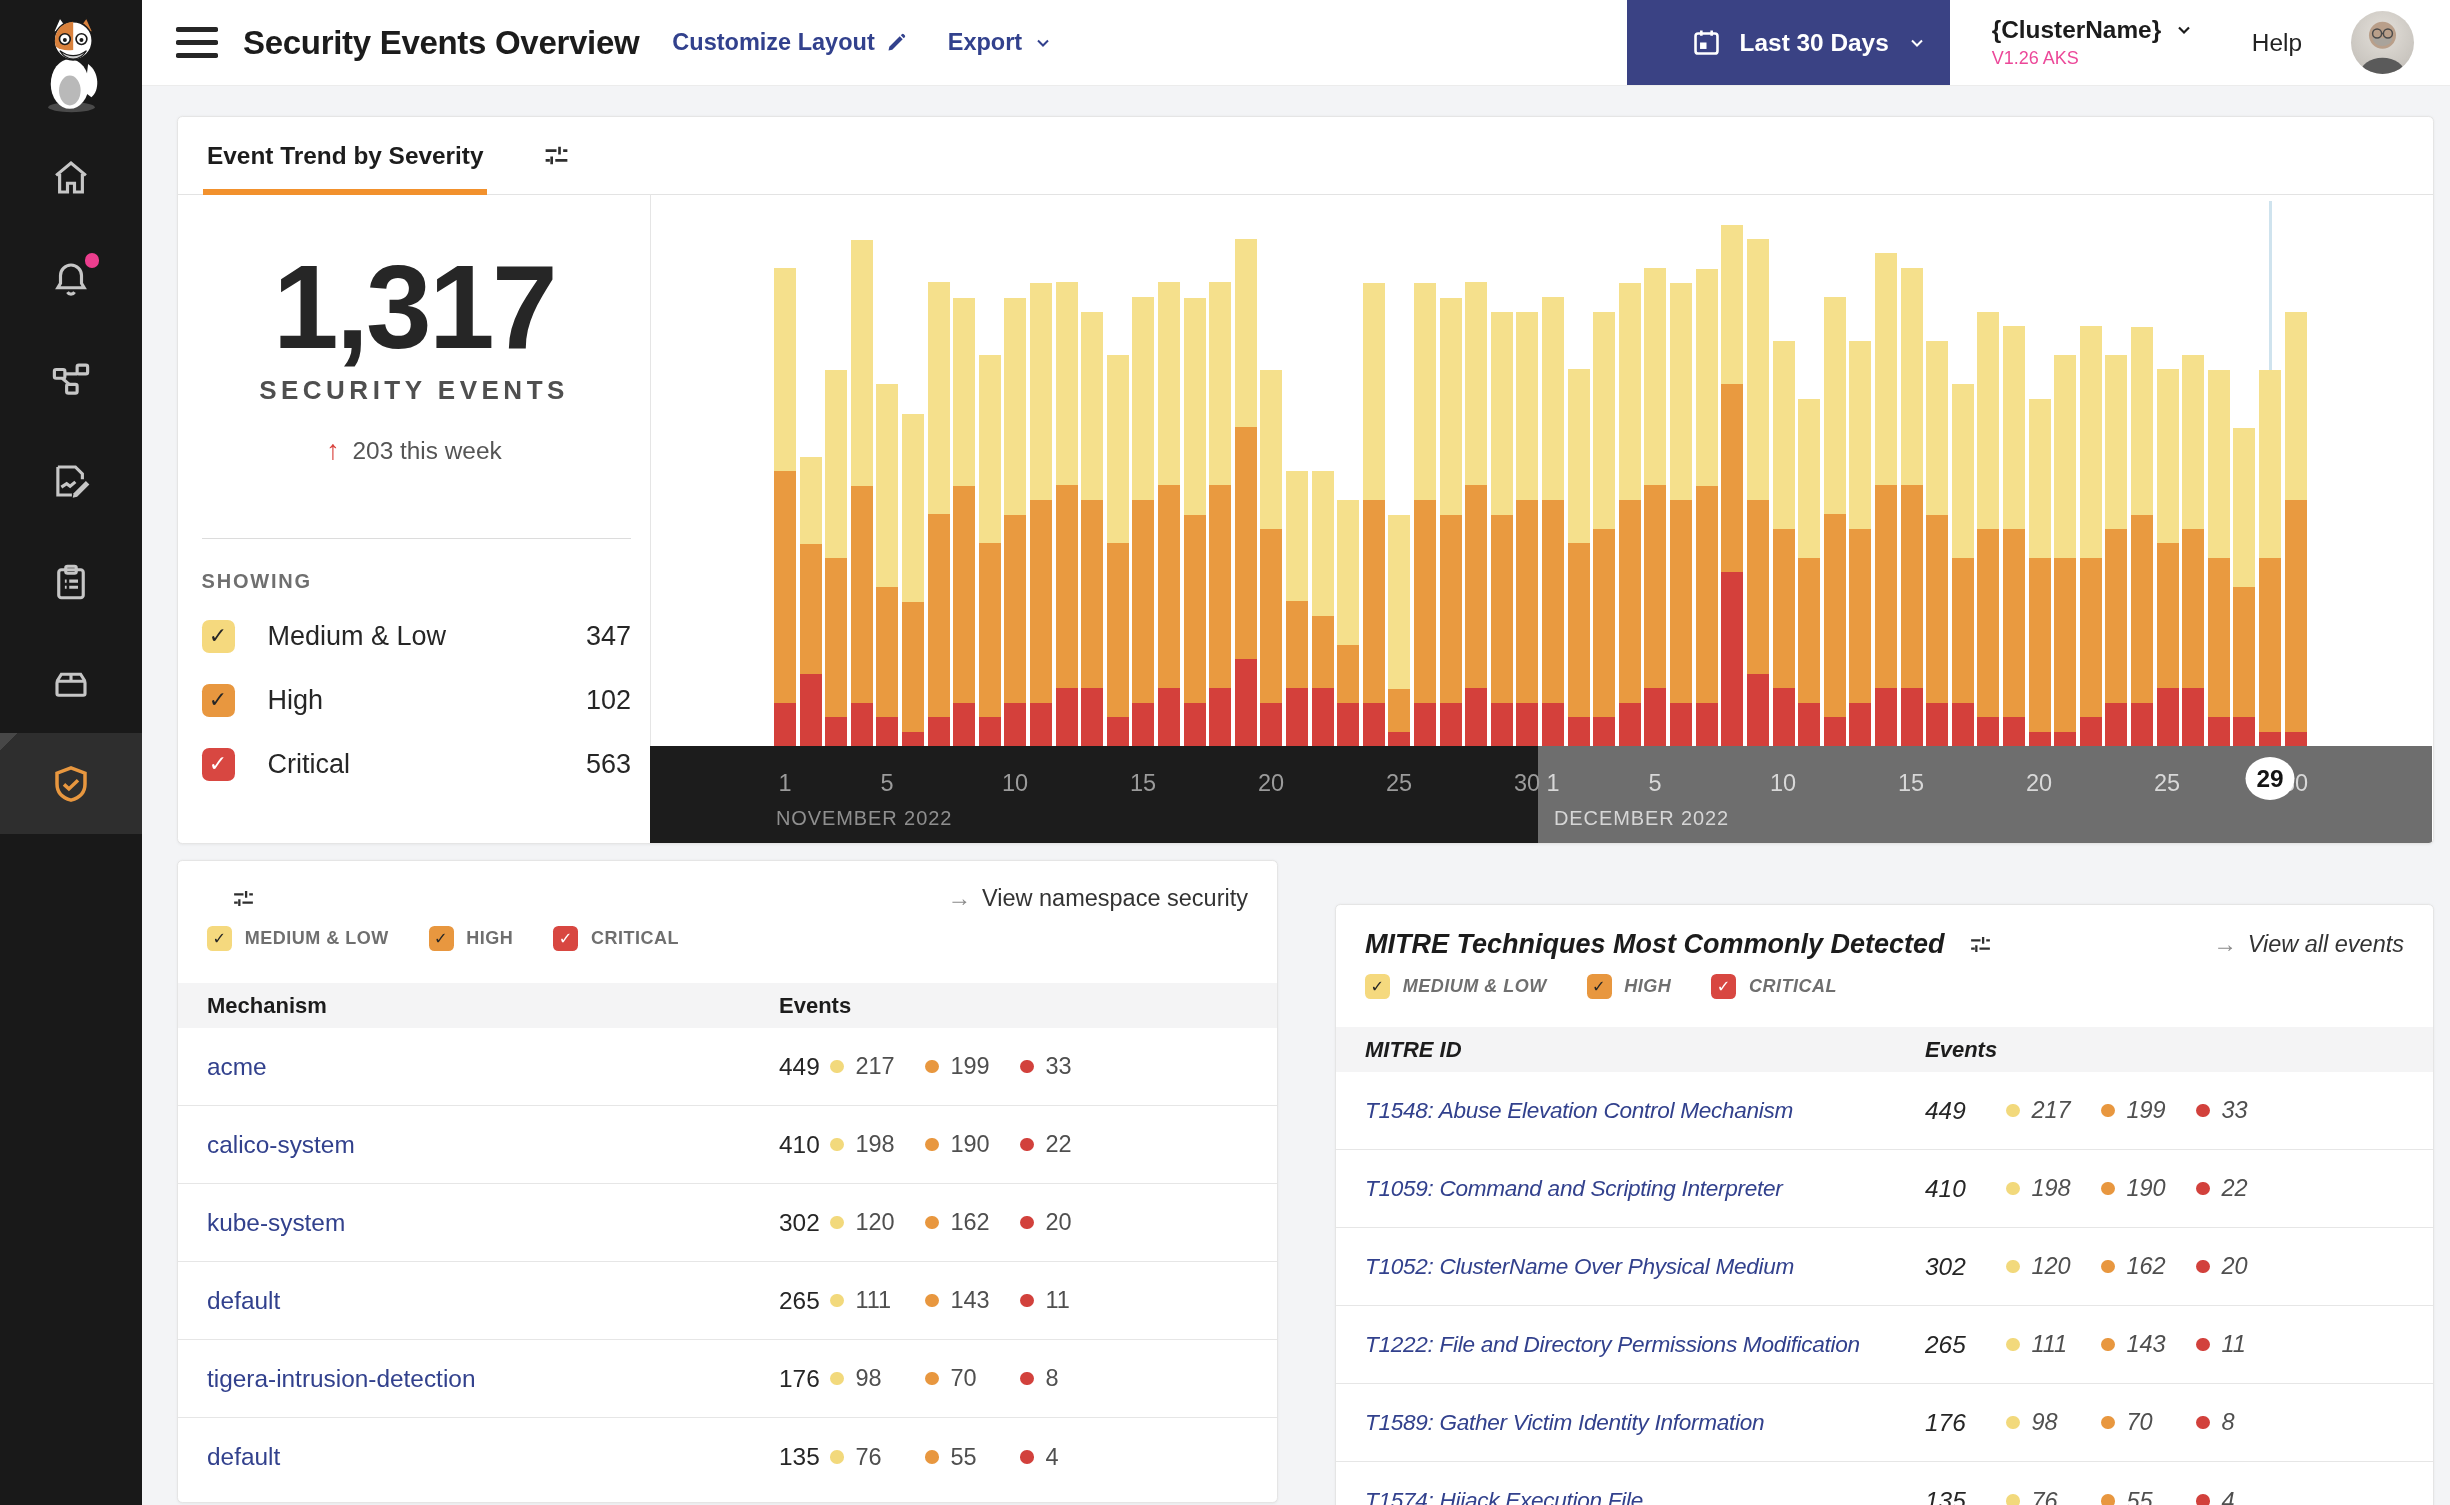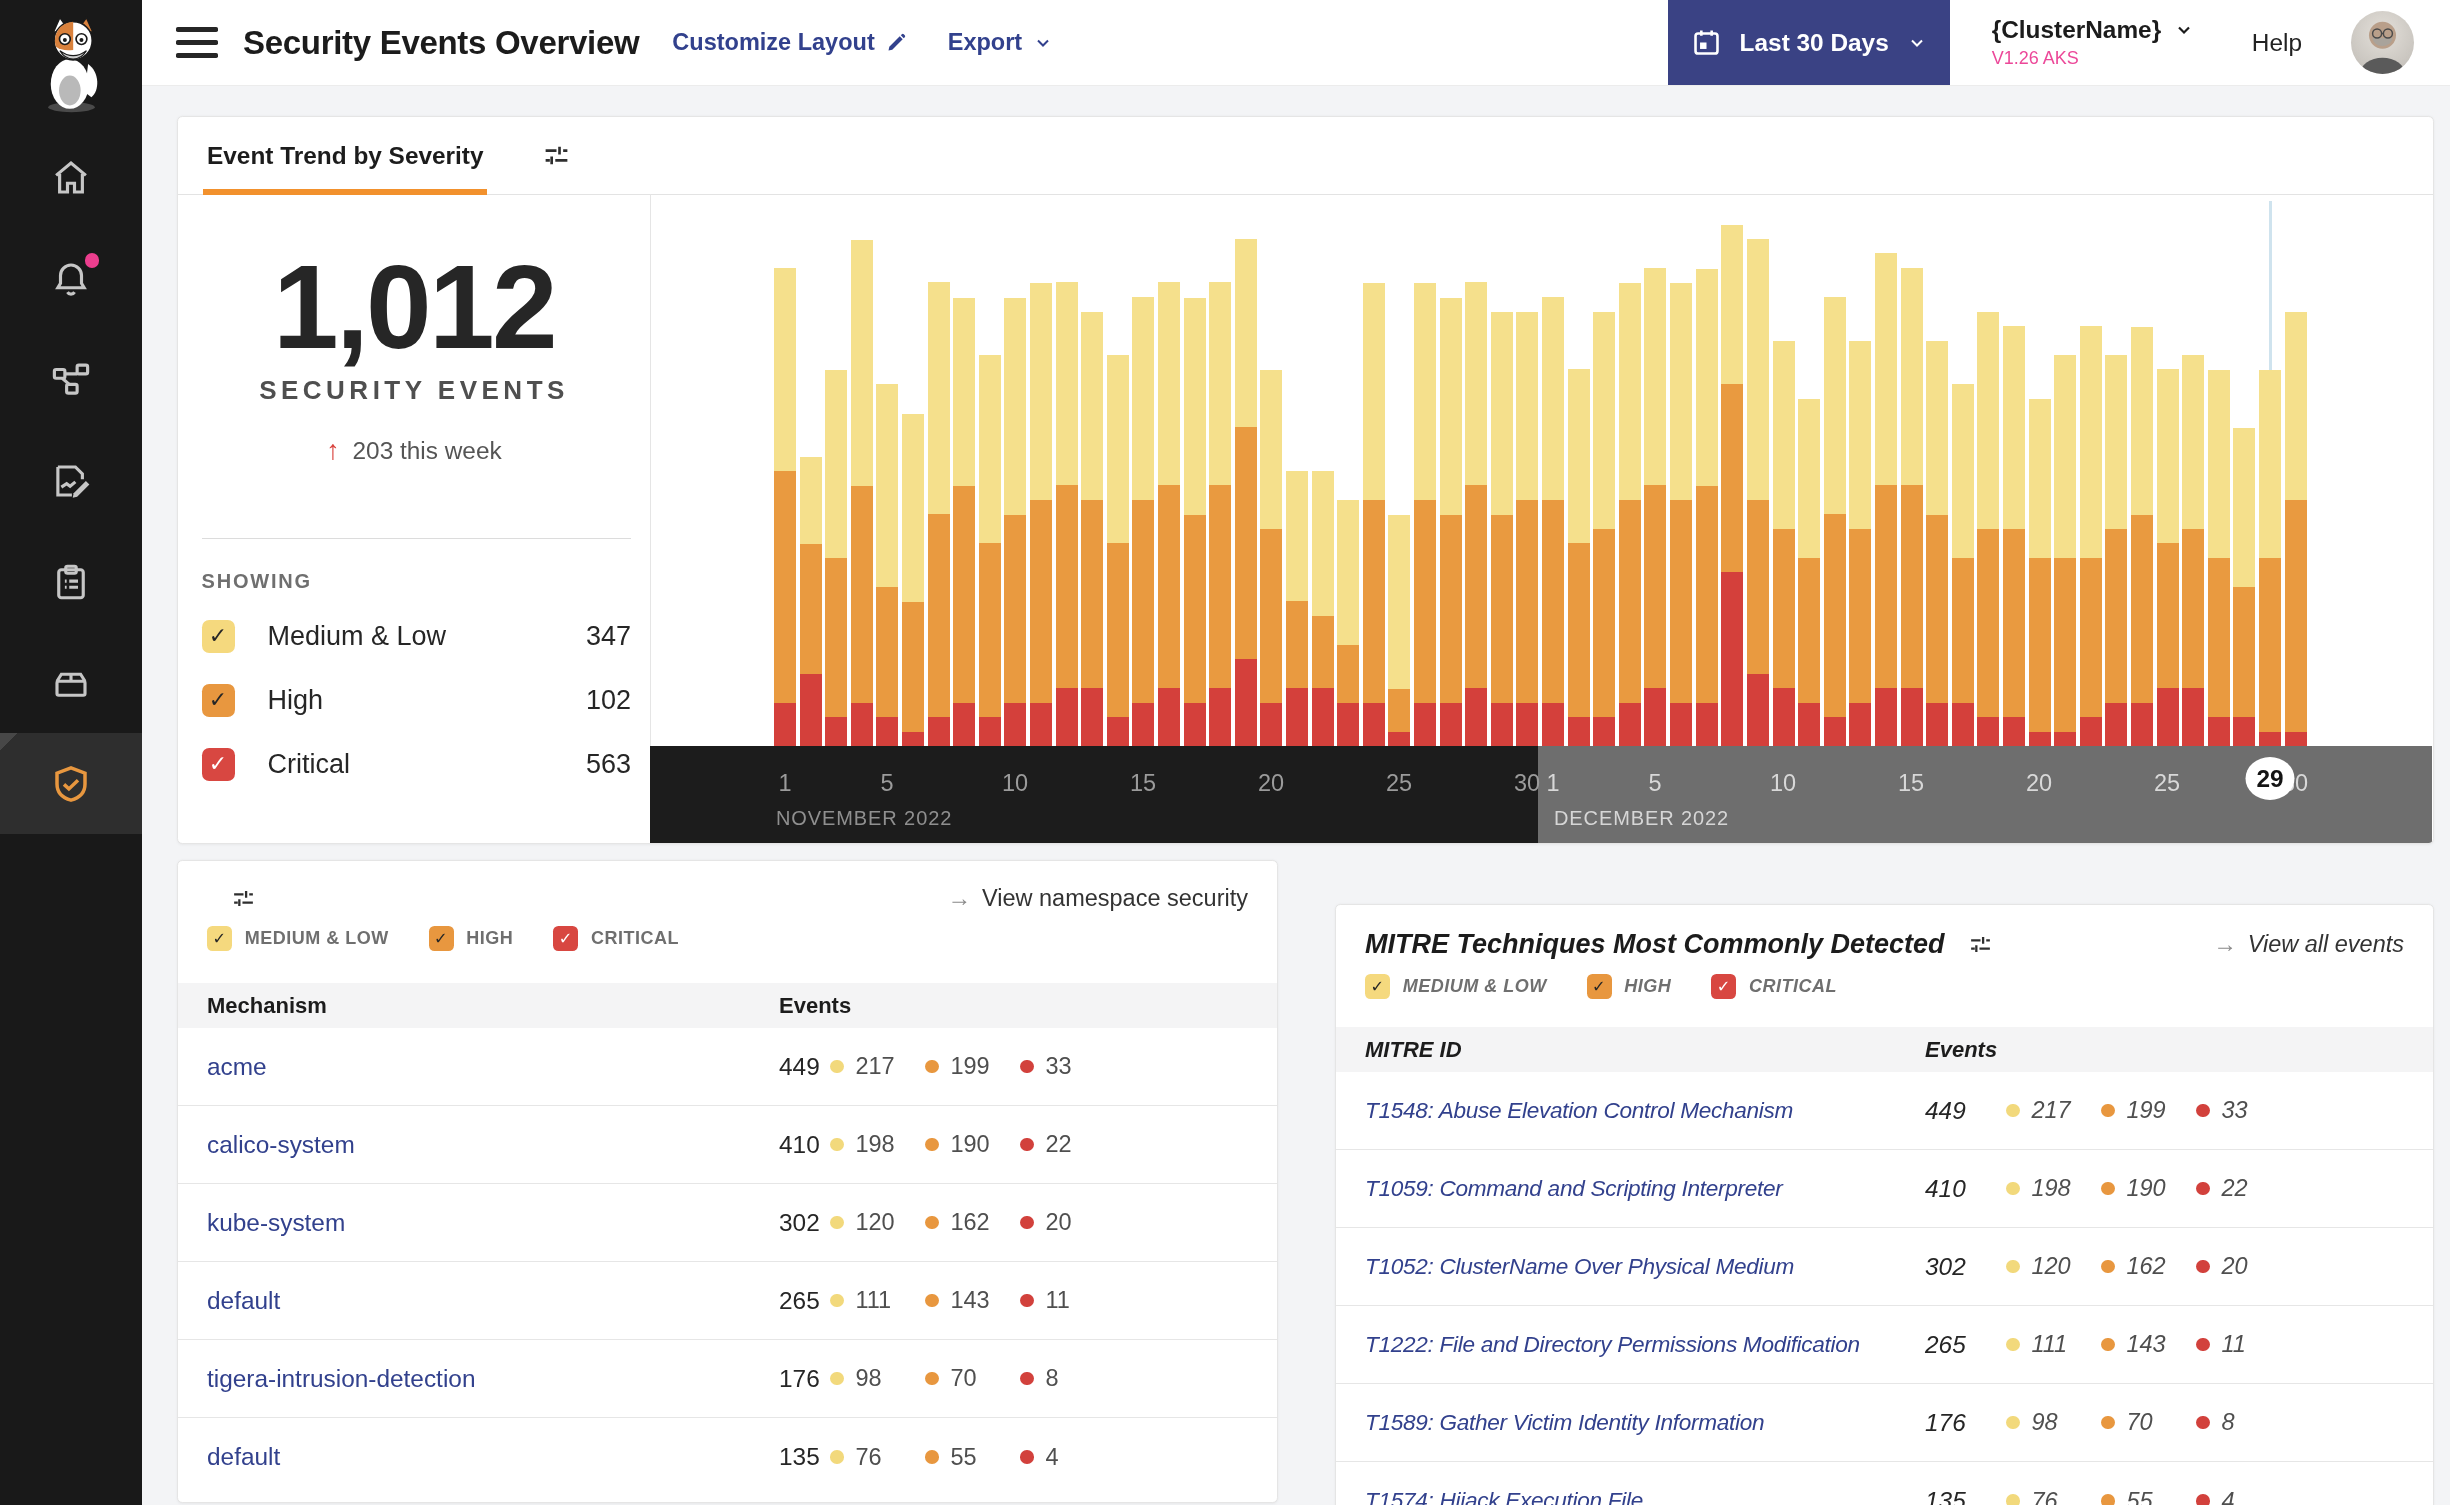--- a/index.html
+++ b/index.html
@@ -16,21 +16,21 @@
 
   
   .header{position:absolute;left:142px;top:0;width:2308px;height:85px;background:#fff;border-bottom:0.9px solid #ececec;display:flex;align-items:center;z-index:4;}
   .hamburger{margin-left:34px;width:42px;height:31px;display:flex;flex-direction:column;justify-content:space-between;cursor:pointer;}
   .hamburger span{display:block;height:5.4px;background:#262626;border-radius:1.8px;}
   .page-title{margin-left:25px;font-size:33px;font-weight:bold;color:#1c1c1c;letter-spacing:-0.3px;}
   .hlink{display:flex;align-items:center;gap:11px;color:#32418D;font-size:23.5px;font-weight:bold;cursor:pointer;}
   .customize{margin-left:33px;}
   .export{margin-left:42px;}
   .hright{margin-left:auto;display:flex;align-items:center;height:100%;}
-  .date-btn{width:282px;height:85px;background:#3A4284;color:#fff;display:flex;align-items:center;justify-content:center;gap:18px;font-size:24.4px;font-weight:bold;cursor:pointer;}
+  .date-btn{width:282px;height:85px;background:#3A4284;color:#fff;display:flex;align-items:center;justify-content:center;gap:18px;font-size:24.4px;font-weight:bold;cursor:pointer;padding-left:41px;}
   .cluster{margin-left:42px;cursor:pointer;}
   .cluster-row{display:flex;align-items:center;gap:12.7px;font-size:24.4px;font-weight:bold;color:#1c1c1c;}
   .cluster-ver{margin-top:4.5px;font-size:18px;color:#ec4899;}
   .help{margin-left:58px;font-size:24.4px;color:#222;cursor:pointer;}
   .avatar{margin:0 36px 0 49px;width:63px;height:63px;border-radius:50%;overflow:hidden;background:radial-gradient(circle at 50% 35%,#e4e0da 0%,#c9c5bf 70%,#b0aca6 100%);flex:none;cursor:pointer;}
 
   
   .card{position:absolute;background:#fff;border:0.9px solid #e5e5e5;border-radius:5.4px;box-shadow:0 0.9px 2.7px rgba(0,0,0,.05);overflow:hidden;}
   .trend-card{left:177px;top:116px;width:2255px;height:726px;}
   .ns-card{left:177px;top:860px;width:1099px;height:641px;}
@@ -239,21 +239,21 @@
 
   <div class="card trend-card">
     <div class="tabs">
       <div class="tab active">Event Trend by Severity</div>
       <svg class="sliders-icon" viewBox="0 0 24 24" fill="none" stroke="currentColor" stroke-width="2.2">
           <path d="M3 8h9M17.5 8H21M14.5 4.8v6.4M3 16h3.5M11 16h10M8 12.8v6.4"></path>
         </svg>
     </div>
 
     <div class="stat-panel">
-      <div class="big-number">1,012</div>
+      <div class="big-number">1,317</div>
       <div class="sec-events">SECURITY EVENTS</div>
       <div class="delta">
         <span class="delta-arrow">↑</span>
         <span>203 this week</span>
       </div>
       <div class="stat-divider"></div>
       <div class="showing">SHOWING</div>
 
       <div class="legend-row">
         <span class="checkbox cb-yellow"></span>

